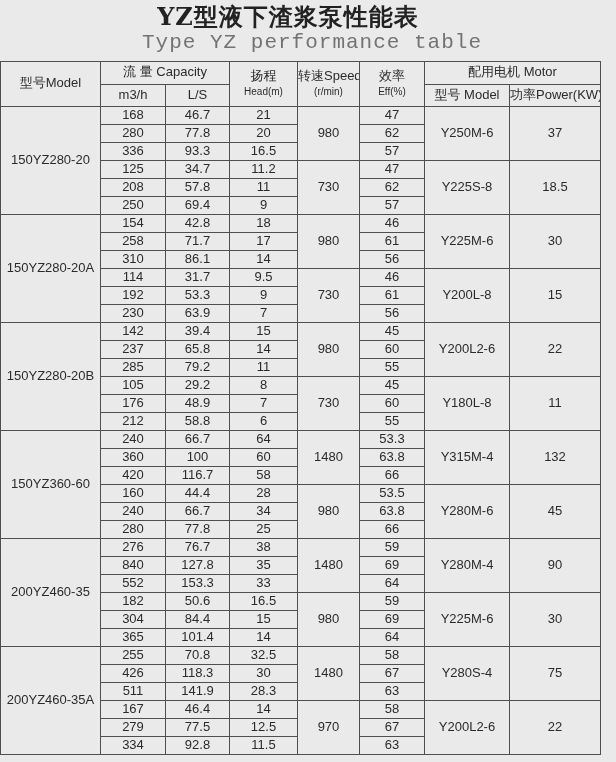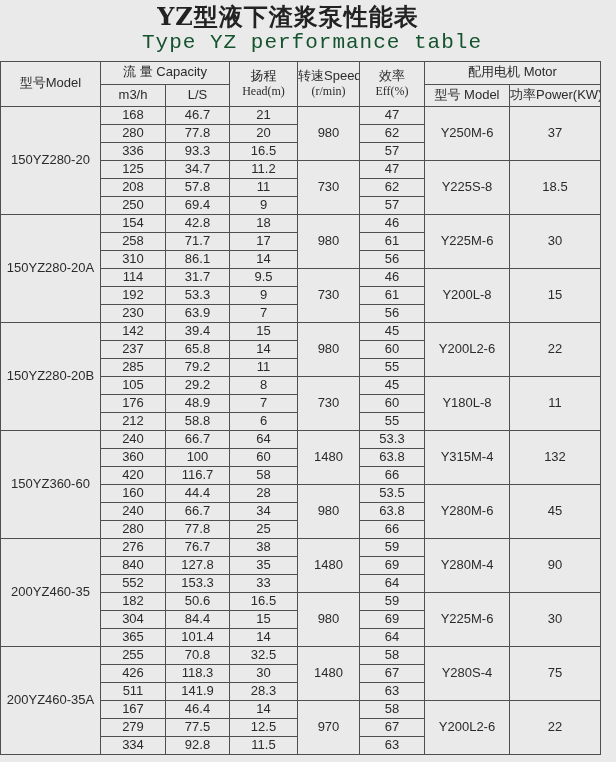--- a/index.html
+++ b/index.html
@@ -11,41 +11,41 @@
     overflow:hidden;
   }
   .titles{width:576px;text-align:center;padding-top:4px;}
   .title-cn{
     font-family:"DejaVu Serif", serif;
     font-size:24px;font-weight:600;
     letter-spacing:1px;color:#222;line-height:1.1;
   }
   .title-en{
     font-family:"Liberation Mono","DejaVu Sans Mono", monospace;
-    font-size:21px;font-weight:500;color:#14532d;
+    font-size:21px;font-weight:500;color:#737373;
     letter-spacing:1px;line-height:1.25;margin-left:48px;
   }
   table.perf{
     margin-top:4px;
     border-collapse:collapse;
     width:600px;
     table-layout:fixed;
   }
   table.perf th, table.perf td{
     border:1px solid #4f4f4f;
     text-align:center;vertical-align:middle;
     padding:0;
     font-size:13px;font-weight:normal;
     color:#2b2b2b;
     line-height:1.1;
     overflow:hidden;
     white-space:nowrap;
   }
   thead th{font-size:13.5px;}
-  thead .hline2{font-size:12px;font-family:Liberation Serif, serif;}
+  thead .hline2{font-size:10px;}
   thead tr.h1 th{height:22px;}
   thead tr.h2 th{height:21px;}
   tbody td{height:17px;}
   col.c-model{width:100px;}
   col.c-m3h{width:65px;}
   col.c-ls{width:64px;}
   col.c-head{width:68px;}
   col.c-speed{width:62px;}
   col.c-eff{width:65px;}
   col.c-mmodel{width:85px;}

